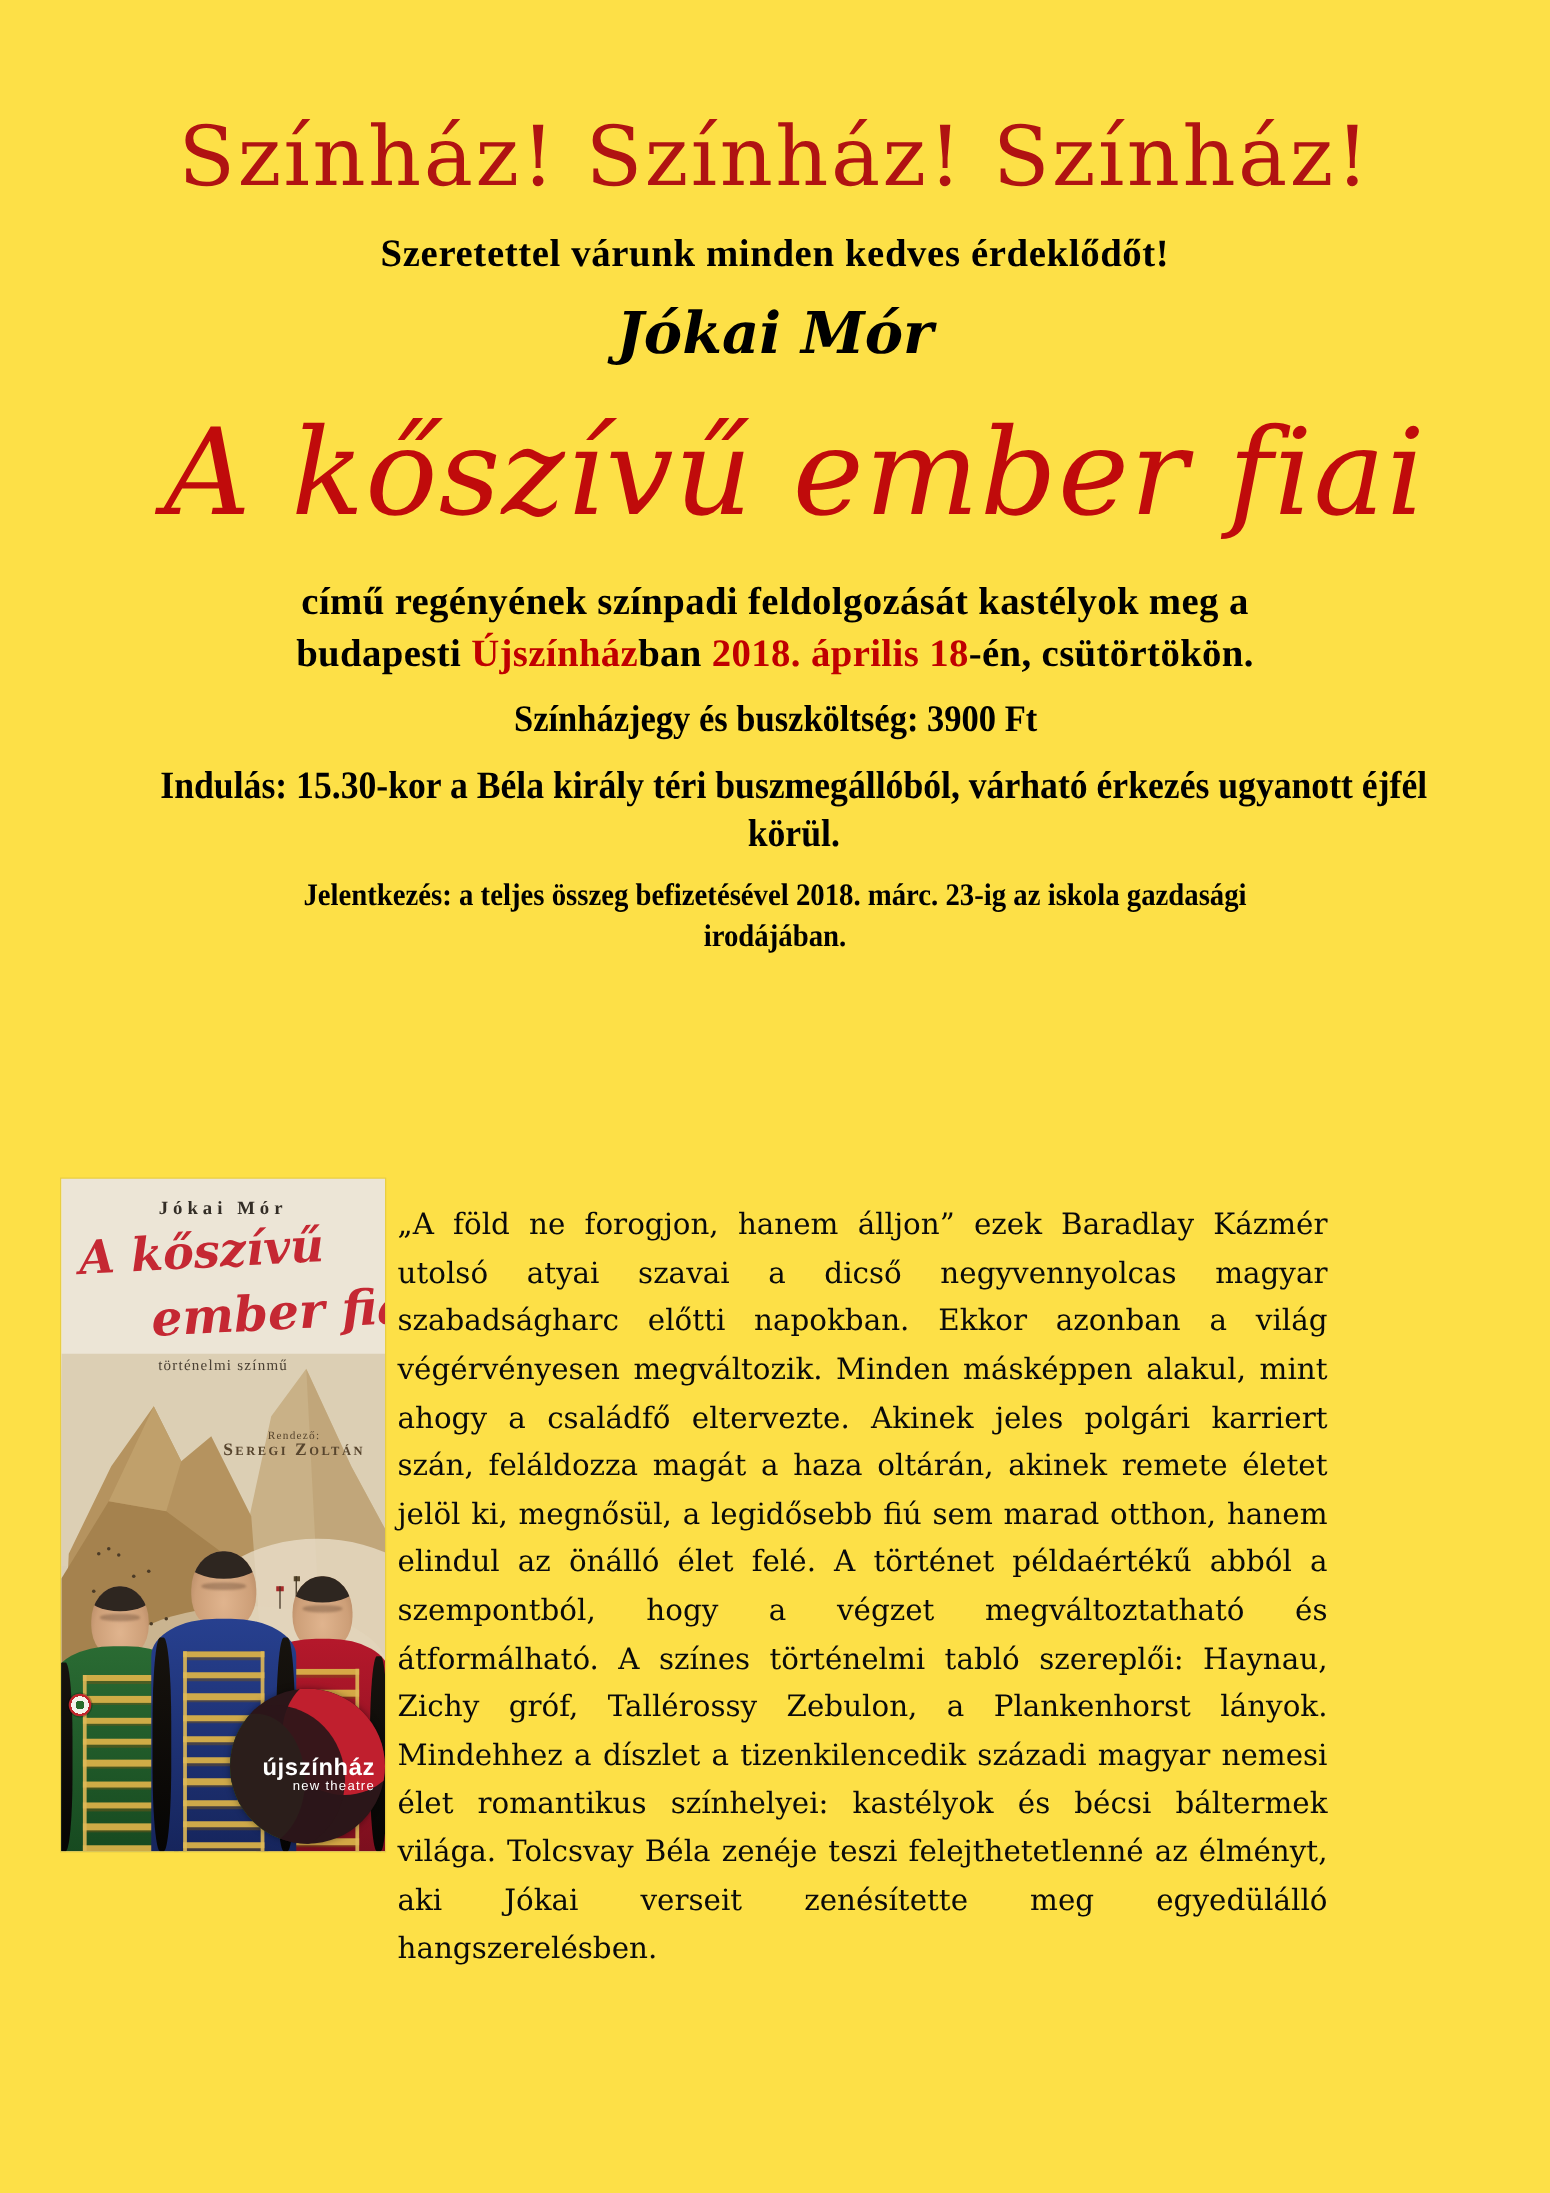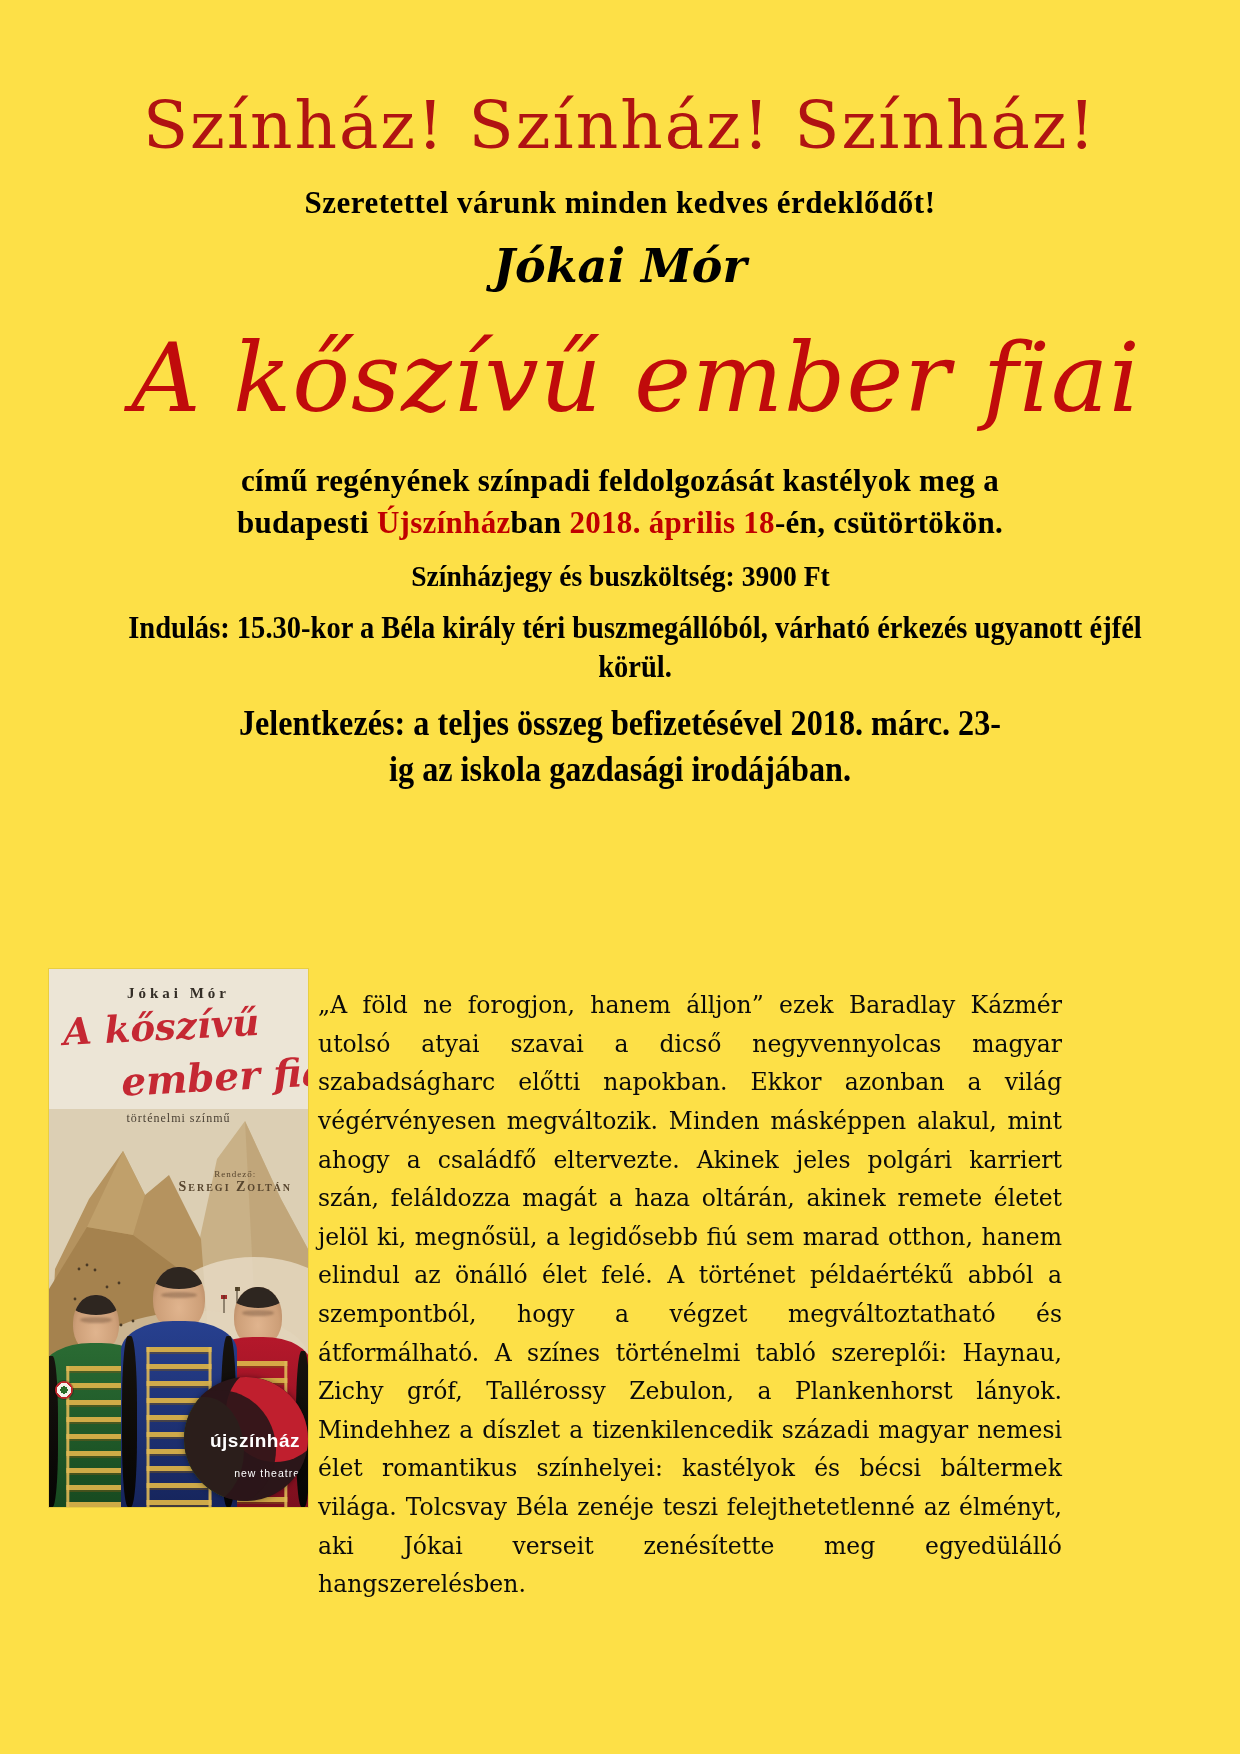--- a/index.html
+++ b/index.html
@@ -46,21 +46,21 @@
   .description{
     margin-top:26px;text-align:center;
     font-size:31px;font-weight:bold;line-height:1.38;letter-spacing:.3px;
   }
   .description .red{color:var(--highlight-red);}
   .centerline{text-align:center;}
   .condensed{display:inline-block;transform:scaleX(.92);transform-origin:center;font-weight:bold;}
   .cost{margin-top:14px;font-size:30px;}
   .departure{margin-top:15px;font-size:31px;line-height:1.26;padding-left:29px;}
   .departure .condensed{max-width:1120px;}
-  .registration{margin-top:15px;font-size:35px;line-height:1.3;}
+  .registration{margin-top:15px;font-size:25px;line-height:1.3;}
   .registration .condensed{max-width:830px;}
 
   .bottom{display:flex;margin-top:177px;padding-left:49px;align-items:flex-start;}
 
   
   .cover{
     position:relative;flex:none;width:259px;height:538px;overflow:hidden;
     background:linear-gradient(180deg,#ece5d6 0 26%,#e2d7c1 30%,#d9cdb4 40%);
     box-shadow:0 0 0 1px rgba(0,0,0,.08);
   }
@@ -140,21 +140,21 @@
   }
   .theater-logo .blob-dark{
     position:absolute;width:92%;height:96%;left:-18%;top:10%;
     border-radius:50%;background:#2b1619;opacity:.92;
   }
   .theater-logo .txt{
     position:absolute;right:8px;top:54px;text-align:right;color:#fff;
     font-family:"Liberation Sans",sans-serif;line-height:1;
   }
   .theater-logo .nm{font-size:19px;font-weight:bold;letter-spacing:.5px;}
-  .theater-logo .sub{font-size:10.5px;margin-top:18px;letter-spacing:1px;}
+  .theater-logo .sub{font-size:10.5px;margin-top:0;letter-spacing:1px;}
 
   
   .synopsis{
     width:744px;margin-left:10px;margin-top:17px;
     font-family:"DejaVu Serif",serif;
     font-size:23.5px;line-height:38.6px;text-align:justify;color:#0a0a0a;
   }
 </style>
 </head>
 <body>

